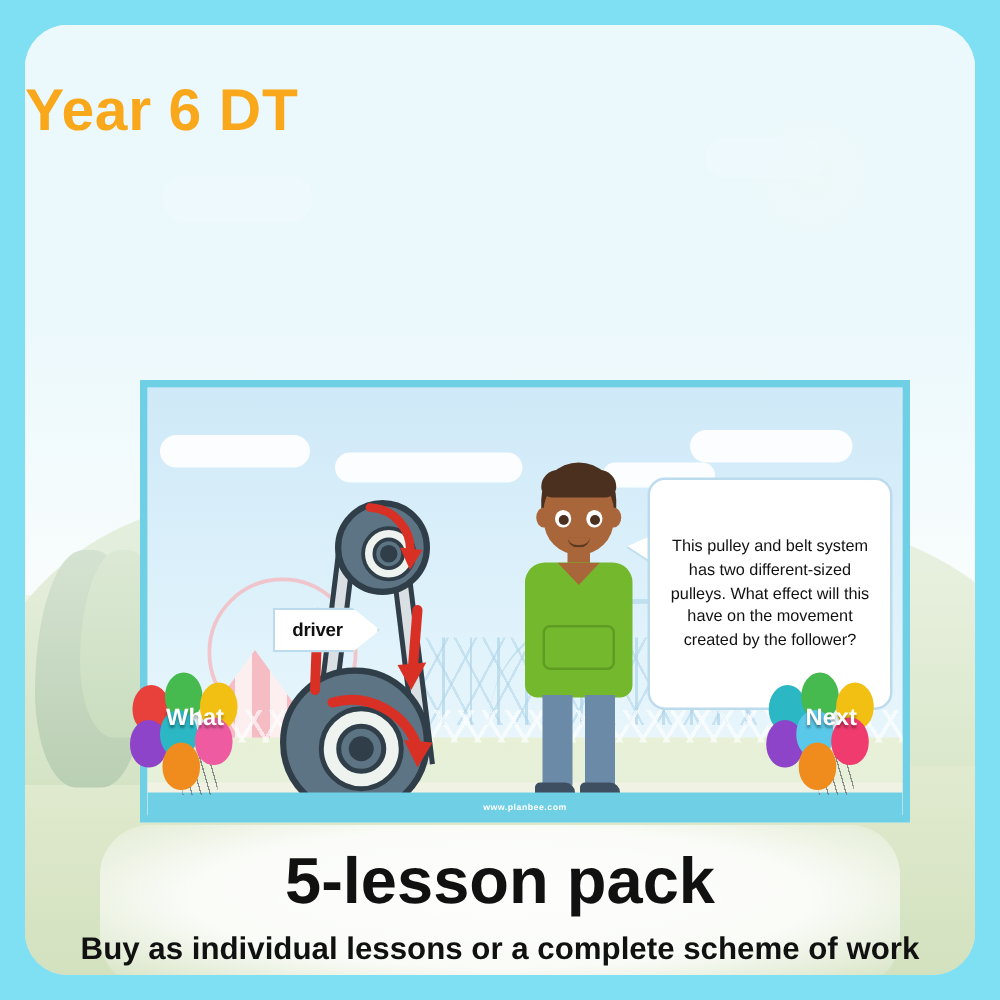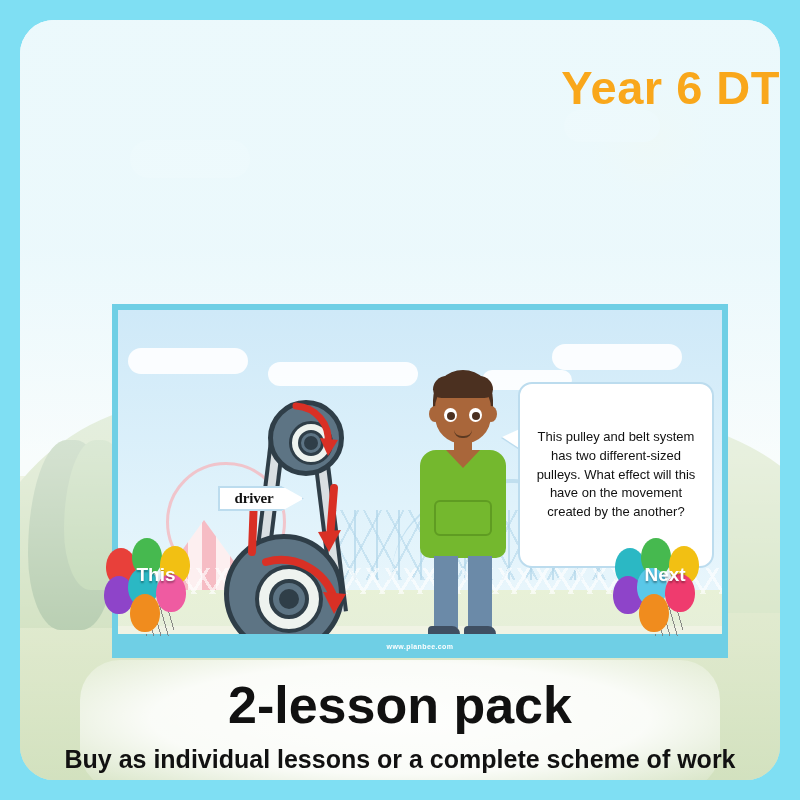--- a/index.html
+++ b/index.html
@@ -89,21 +89,21 @@
        rgba(236,249,252,.93) 0%,
        rgba(236,249,252,.90) 30%,
        rgba(255,255,255,.72) 58%,
        rgba(255,255,255,.58) 78%,
        rgba(255,255,255,.45) 100%);
   }
 
   
   .year-title {
     position:absolute; left:0; top:40px; width:100%;
-    text-align:right;
+    text-align:left;
     font-size:47px; font-weight:bold;
     color:#f9a71b;
     letter-spacing:.5px;
   }
   .main-title {
     position:absolute; left:0; top:160px; width:100%;
     text-align:center;
     font-size:62px; font-weight:bold;
     color:#111111;
     letter-spacing:-.5px;
@@ -241,24 +241,23 @@
   .belt-right { left: 110px; top: 30px; width: 16px; height: 186px; transform-origin: bottom center; transform: rotate(-7deg); }
 
   .label-arrow {
     position:absolute;
     background:#ffffff; border: 2px solid #bcdcee;
     font-size: 15px; font-weight:bold; color:#111;
     display:flex; align-items:center; justify-content:center;
     letter-spacing:-.2px;
   }
   .label-driver {
-    left: 22px; top: 98px; width: 86px; height: 25px;
+    left: 22px; top: 98px; width: 86px; height: 36px;
     clip-path: polygon(0 0, 74% 0, 100% 50%, 74% 100%, 0 100%);
     padding-right: 14px;
-    font-family: Liberation Serif, serif;
   }
   .label-follower {
     left: 206px; top: 252px; width: 104px; height: 36px;
     clip-path: polygon(26% 0, 100% 0, 100% 100%, 26% 100%, 0 50%);
     padding-left: 18px;
   }
 
   
   .boy { position:absolute; left: 290px; top: 60px; width: 110px; height: 272px; }
   .boy .hair { position:absolute; left: 25px; top: 0; width: 60px; height: 44px;
@@ -424,48 +423,48 @@
         <div class="torso"></div>
         <div class="v-neck"></div>
         <div class="pocket"></div>
         <div class="leg l"></div>
         <div class="leg r"></div>
         <div class="shoe l"></div>
         <div class="shoe r"></div>
       </div>
 
       <div class="bubble-tail"></div>
-      <div class="bubble">This pulley and belt system has two different-sized pulleys. What effect will this have on the movement created by the another?</div>
+      <div class="bubble">This pulley and belt system has two different-sized pulleys. What effect will this have on the movement created by the follower?</div>
 
       <div class="slide-footer-bar"></div>
       <div class="watermark">www.planbee.com</div>
     </div>
 
     <div class="balloon-cluster" id="back-cluster">
       <div class="strings"></div>
       <div class="bal" style="left:4px;  top:16px; background:#e8403a;"></div>
       <div class="bal" style="left:30px; top:6px;  background:#46b94f;"></div>
       <div class="bal" style="left:58px; top:14px; background:#f2c013;"></div>
       <div class="bal" style="left:2px;  top:44px; background:#8e44c9;"></div>
       <div class="bal" style="left:26px; top:36px; background:#2bb8c4;"></div>
       <div class="bal" style="left:54px; top:42px; background:#ef5ba1;"></div>
       <div class="bal" style="left:28px; top:62px; background:#f08c1e;"></div>
-      <div class="nav-label">This</div>
+      <div class="nav-label">What</div>
     </div>
 
     <div class="balloon-cluster" id="next-cluster">
       <div class="strings"></div>
       <div class="bal" style="left:4px;  top:16px; background:#2bb8c4;"></div>
       <div class="bal" style="left:30px; top:6px;  background:#46b94f;"></div>
       <div class="bal" style="left:58px; top:14px; background:#f2c013;"></div>
       <div class="bal" style="left:2px;  top:44px; background:#8e44c9;"></div>
       <div class="bal" style="left:26px; top:36px; background:#5ac8e8;"></div>
       <div class="bal" style="left:54px; top:42px; background:#ef3b6e;"></div>
       <div class="bal" style="left:28px; top:62px; background:#f08c1e;"></div>
       <div class="nav-label">Next</div>
     </div>
 
     <div class="bottom-fade"></div>
-    <div class="pack-title">2-lesson pack</div>
+    <div class="pack-title">5-lesson pack</div>
     <div class="pack-sub">Buy as individual lessons or a complete scheme of work</div>
 
   </div>
 </div>
 
 </body></html>

